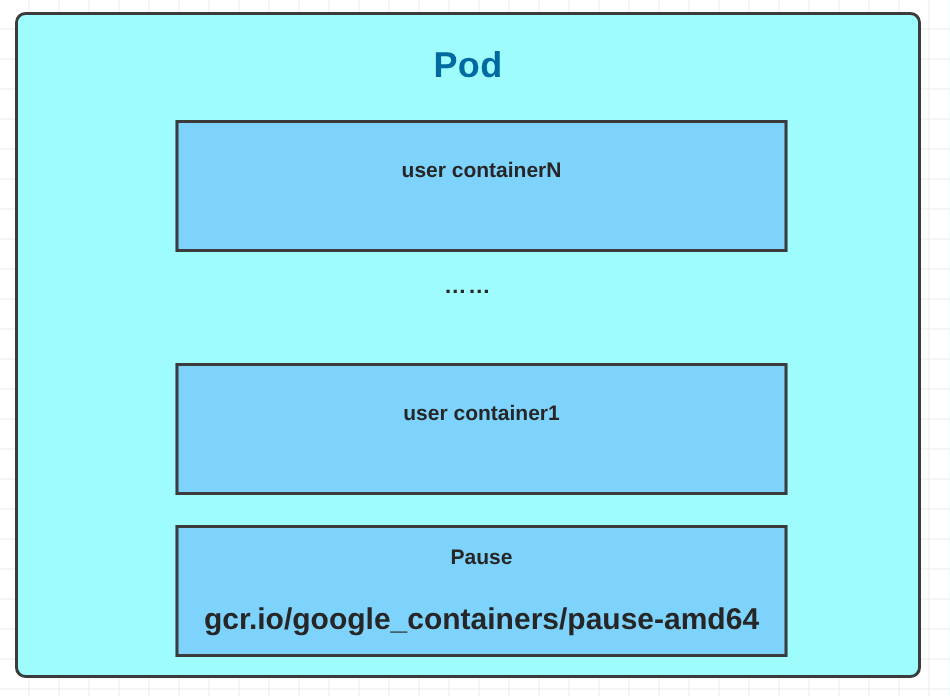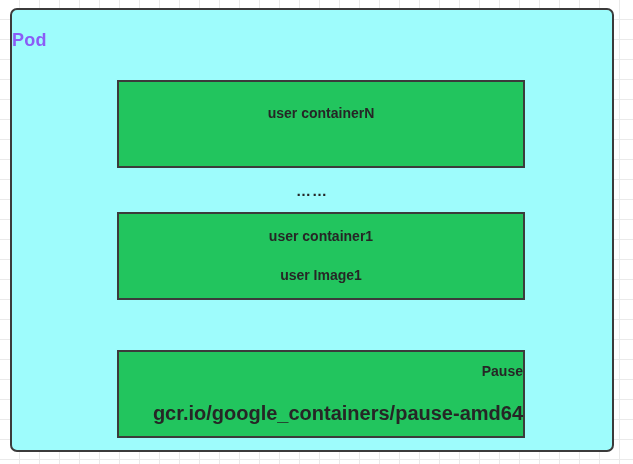--- a/index.html
+++ b/index.html
@@ -37,44 +37,44 @@
     background-color: #9efcfc;
     border: 2px solid #3b3b3b;
     border-radius: 7px;
   }
 
   #pod-title {
     position: absolute;
     left: 0;
     top: 20px;
     width: 100%;
-    text-align: left;
-    font-size: 18px;
+    text-align: center;
+    font-size: 24px;
     font-weight: bold;
-    color: #8b5cf6;
+    color: #0369a1;
     letter-spacing: 0.2px;
   }
 
   
   .container-box {
     position: absolute;
     left: 105px;
     width: 408px;
     box-sizing: border-box;
-    background-color: #22c55e;
+    background-color: #7dd3fc;
     border: 2px solid #3b3b3b;
     display: flex;
     flex-direction: column;
     align-items: center;
     justify-content: center;
   }
 
   #box-containerN { top: 70px; height: 88px; }
-  #box-container1 { top: 202px; height: 88px; }
-  #box-pause      { top: 340px; height: 88px; align-items: flex-end; }
+  #box-container1 { top: 232px; height: 88px; }
+  #box-pause      { top: 340px; height: 88px; }
 
   .box-line {
     font-size: 14px;
     font-weight: bold;
     color: #262626;
     text-align: center;
     line-height: 1.2;
   }
   .box-line-title { margin-bottom: 22px; }
 
@@ -102,21 +102,20 @@
     <div id="pod-title">Pod</div>
 
     <div id="box-containerN" class="container-box">
       <div class="box-line box-line-title">user containerN</div>
     </div>
 
     <div id="ellipsis">……</div>
 
     <div id="box-container1" class="container-box">
       <div class="box-line box-line-title">user container1</div>
-      <div class="box-line box-line-sub">user Image1</div>
     </div>
 
     <div id="box-pause" class="container-box">
       <div class="box-line box-line-title">Pause</div>
       <div class="box-line box-line-sub">gcr.io/google_containers/pause-amd64</div>
     </div>
 
   </div>
 </div>
 

